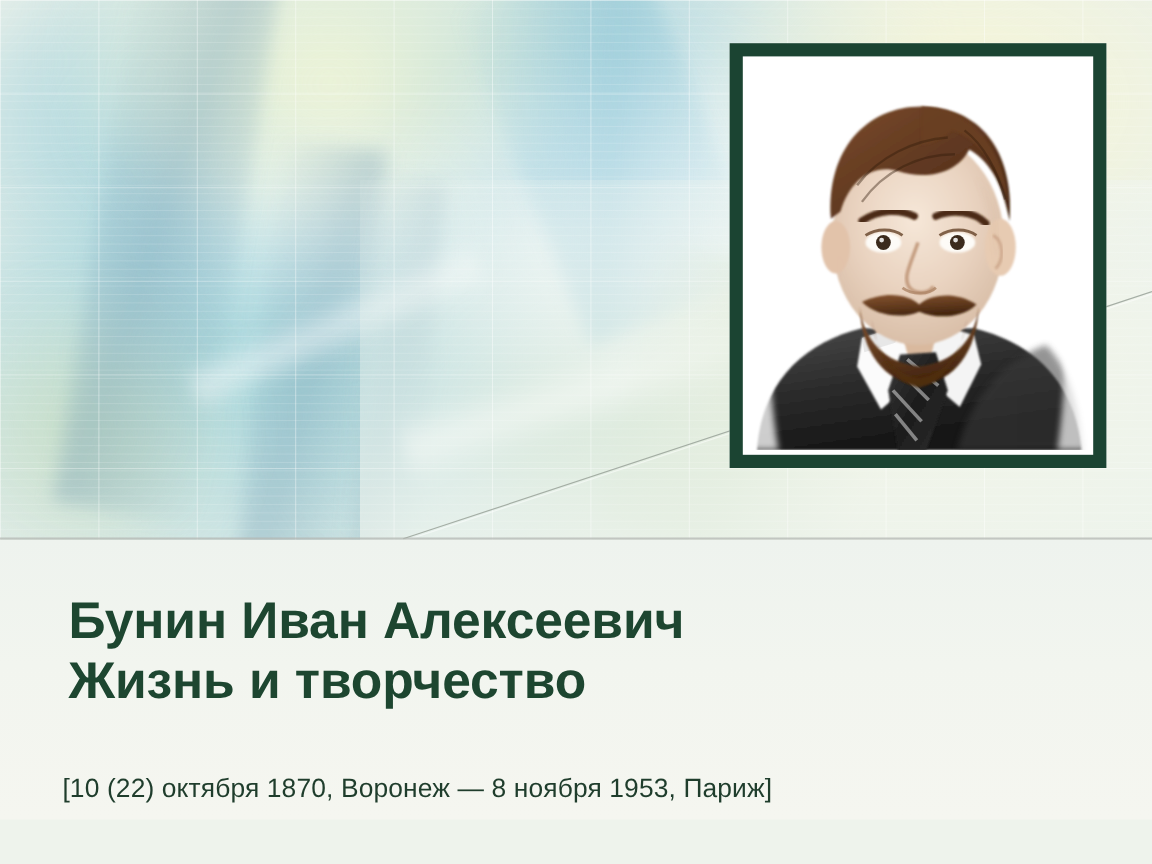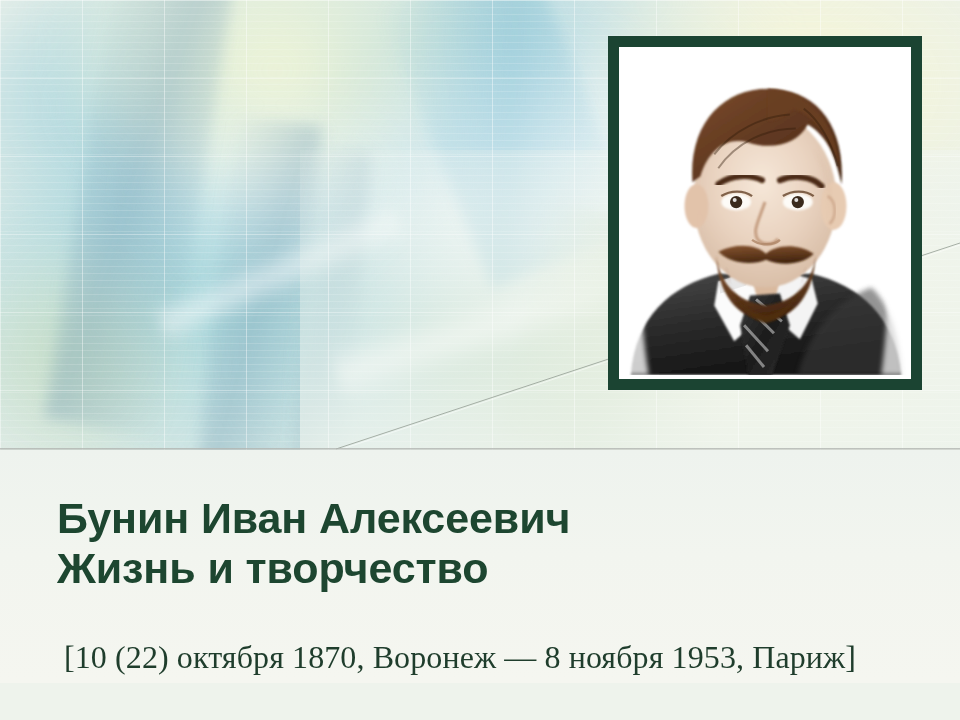--- a/index.html
+++ b/index.html
@@ -231,27 +231,27 @@
     color: #1d4630;
     font-family: "Liberation Sans", sans-serif;
     font-weight: bold;
     font-size: 43px;
     line-height: 50px;
     letter-spacing: -0.1px;
     white-space: pre-line;
   }
   .slide-subtitle {
     position: absolute;
-    left: 64px;
+    left: 52px;
     top: 639px;
     width: 830px;
     margin: 0;
     color: #1f3d2c;
-    font-family: Liberation Serif, serif;
-    font-size: 32px;
+    font-family: Liberation Sans, sans-serif;
+    font-size: 22px;
     line-height: 36px;
     letter-spacing: 0.1px;
   }
 </style>
 </head>
 <body>
 
 <div id="slide">
 
   <div class="bg-band">

